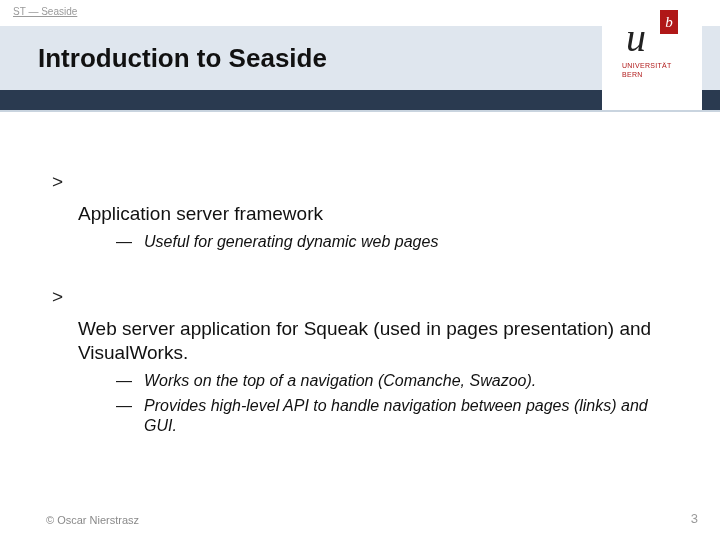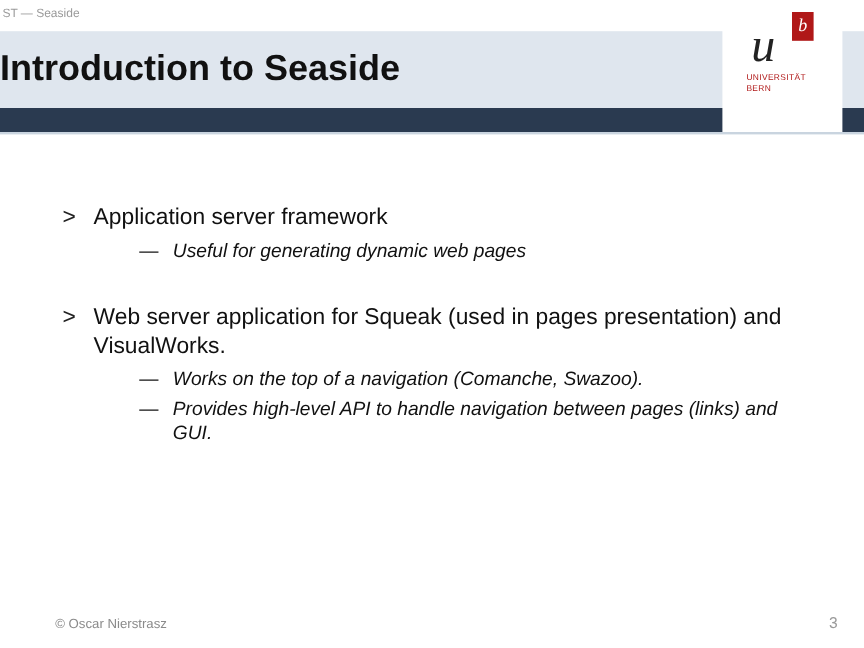--- a/index.html
+++ b/index.html
@@ -1,31 +1,31 @@
 <!DOCTYPE html>
 <html><head>
 <meta charset="utf-8">
 <style>
   * { margin: 0; padding: 0; box-sizing: border-box; }
   html, body { width: 720px; height: 540px; font-family: Arial, Helvetica, sans-serif; background: #fff; overflow: hidden; }
   .slide { position: relative; width: 720px; height: 540px; }
   .topstrip { width: 100%; height: 26px; background: #fff; }
-  .breadcrumb { position: absolute; top: 6px; left: 2px; font-size: 10px; color: #9a9a9a; }
+  .breadcrumb { position: absolute; top: 6px; left: 13px; font-size: 10px; color: #9a9a9a; text-decoration: underline; }
   .titleband { width: 100%; height: 64px; background: #dfe6ee; display: flex; align-items: center; }
-  .title { font-size: 30px; font-weight: bold; color: #111; }
+  .title { font-size: 26px; font-weight: bold; color: #111; padding-left: 38px; }
   .darkband { width: 100%; height: 20px; background: #2a3a50; }
   .thinline { width: 100%; height: 2px; background: #c9d4df; }
   .logo { position: absolute; top: 0; right: 18px; width: 100px; height: 110px; background: #fff; }
   .logo-u { font-family: Georgia, 'Times New Roman', serif; font-style: italic; font-size: 40px; color: #222; position: absolute; top: 14px; left: 24px; }
   .logo-b { position: absolute; top: 10px; left: 58px; width: 18px; height: 24px; background: #b01818; color: #fff; font-family: Georgia, serif; font-style: italic; font-size: 15px; text-align: center; line-height: 24px; }
   .logo-txt { position: absolute; top: 62px; left: 20px; font-size: 7px; letter-spacing: 0.3px; color: #b01818; line-height: 1.25; }
   .content { position: absolute; top: 170px; left: 52px; right: 60px; font-size: 19px; color: #111; line-height: 1.28; }
   .lvl1 { margin-bottom: 6px; display: flex; }
   .lvl1 .mk { color: #222; width: 26px; flex: 0 0 26px; }
-  .lvl1 .tx { flex: 1; }
+  .lvl1 .tx { flex: 1; margin-top: 32px; }
   .lvl2 { margin-left: 64px; font-size: 16px; display: flex; margin-bottom: 4px; }
   .lvl2 .mk { width: 28px; flex: 0 0 28px; }
   .lvl2 .tx { flex: 1; font-style: italic; }
   .block { margin-bottom: 32px; }
   .footer-left { position: absolute; bottom: 14px; left: 46px; font-size: 11px; color: #8a8a8a; }
   .footer-right { position: absolute; bottom: 14px; right: 22px; font-size: 13px; color: #9a9a9a; }
 </style>
 </head>
 <body>
 

